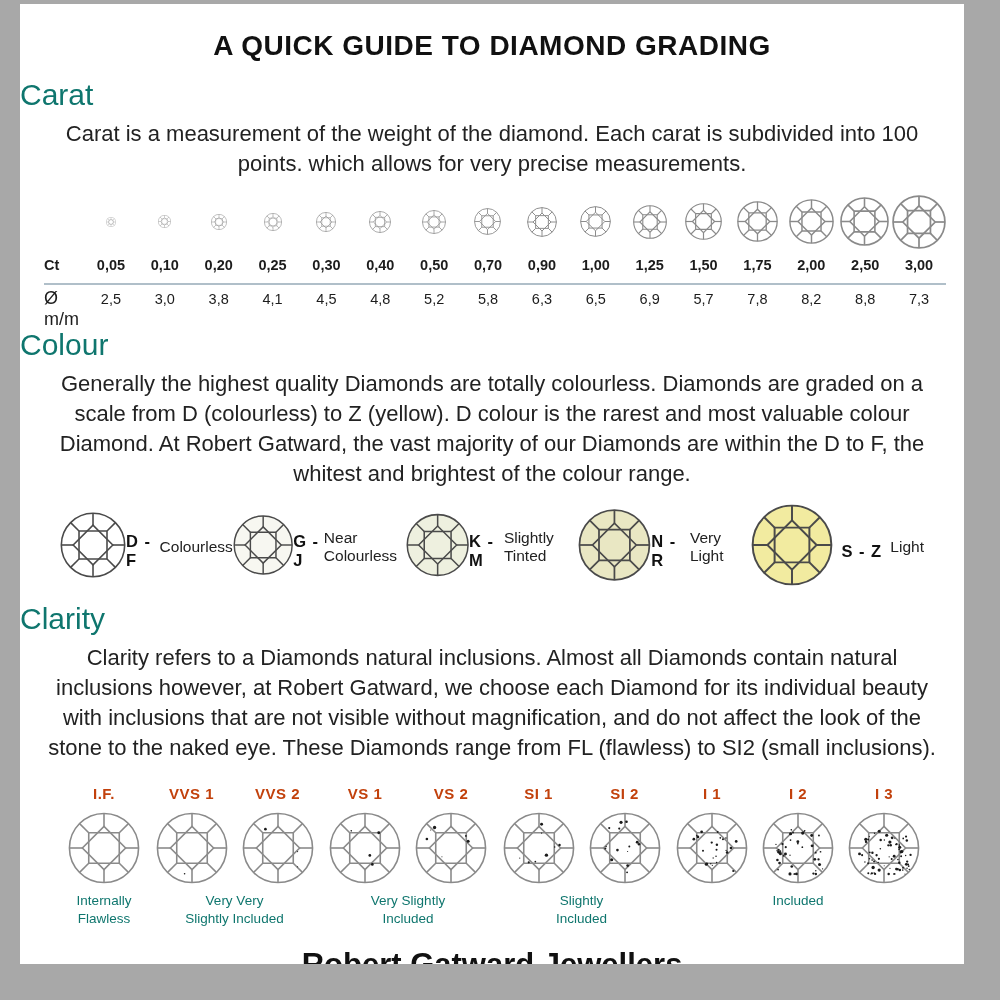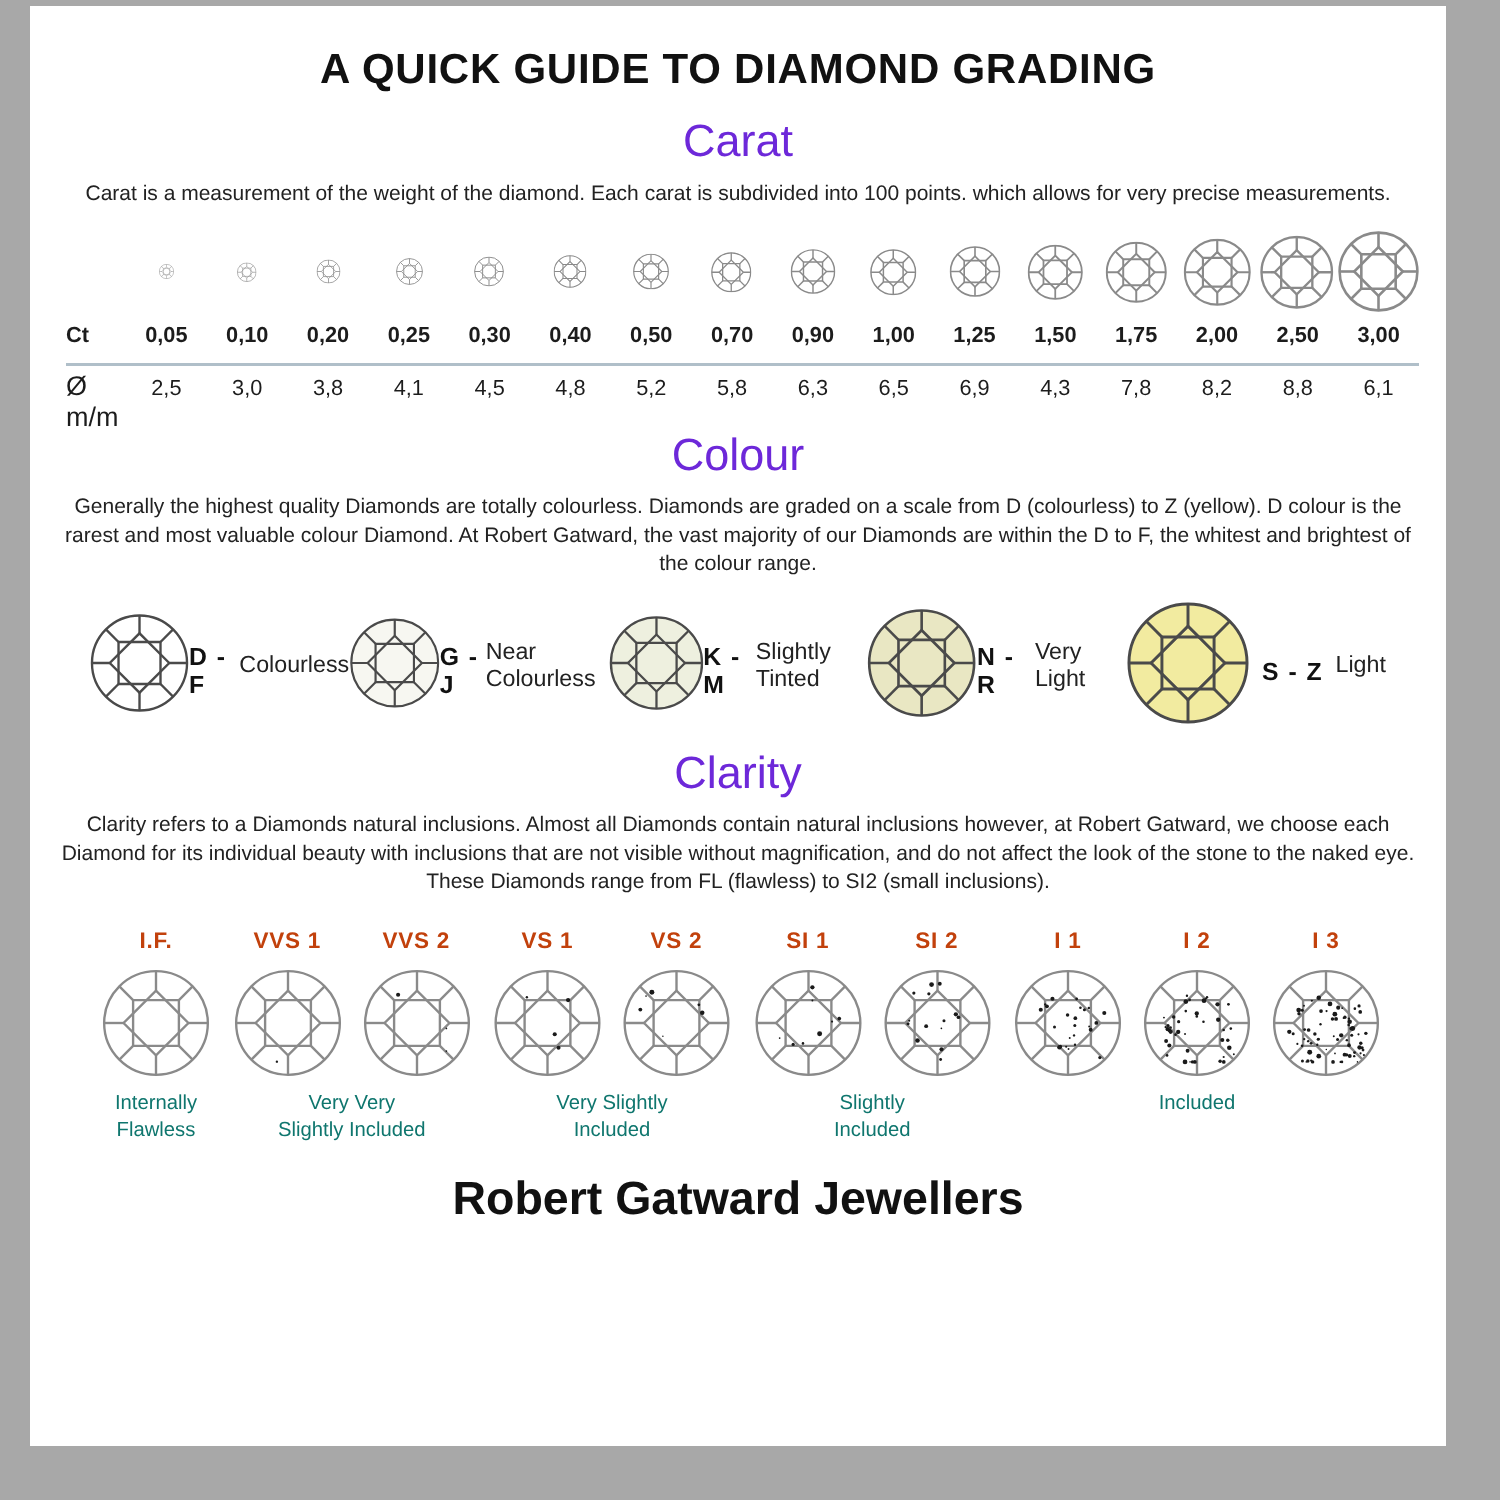--- a/index.html
+++ b/index.html
@@ -17,28 +17,28 @@
     overflow:hidden;
   }
   .page-title{
     margin:26px 0 0 0;
     text-align:center;
     font-size:28px;font-weight:700;letter-spacing:.5px;
     color:#111;
   }
   .section-heading{
     margin:16px 0 0 0;
-    text-align:center;
-    font-size:30px;font-weight:400;color:#6d28d9;
+    text-align:left;
+    font-size:30px;font-weight:400;color:#0f766e;
   }
   .section-desc{
     margin:7px auto 0 auto;
     width:906px;
     text-align:center;
-    font-size:14px;line-height:1.36;color:#222;
+    font-size:22px;line-height:1.36;color:#222;
   }
   
   .carat-diamonds{
     display:flex;align-items:center;
     margin:14px 18px 0 24px;height:58px;
   }
   .carat-diamonds .spacer{width:40px;flex:none;}
   .carat-cell{flex:1;display:flex;justify-content:center;align-items:center;}
   .carat-table{margin:6px 18px 0 24px;font-size:14.5px;}
   .ct-row,.mm-row{display:flex;align-items:baseline;height:24px;}
@@ -386,25 +386,25 @@
           <div class="val-cell">3,0</div>
           <div class="val-cell">3,8</div>
           <div class="val-cell">4,1</div>
           <div class="val-cell">4,5</div>
           <div class="val-cell">4,8</div>
           <div class="val-cell">5,2</div>
           <div class="val-cell">5,8</div>
           <div class="val-cell">6,3</div>
           <div class="val-cell">6,5</div>
           <div class="val-cell">6,9</div>
-          <div class="val-cell">4,3</div>
+          <div class="val-cell">5,7</div>
           <div class="val-cell">7,8</div>
           <div class="val-cell">8,2</div>
           <div class="val-cell">8,8</div>
-          <div class="val-cell">6,1</div>
+          <div class="val-cell">7,3</div>
         </div>
     </div>
   </section>
 
   <section>
     <h2 class="section-heading">Colour</h2>
     <p class="section-desc">Generally the highest quality Diamonds are totally colourless. Diamonds are graded on a scale from D (colourless) to Z (yellow). D colour is the rarest and most valuable colour Diamond. At Robert Gatward, the vast majority of our Diamonds are within the D to F, the whitest and brightest of the colour range.</p>
     <div class="colour-row" id="colour-row">
         <div class="colour-cell">
           <svg viewBox="0 0 100 100" width="82" height="82">

